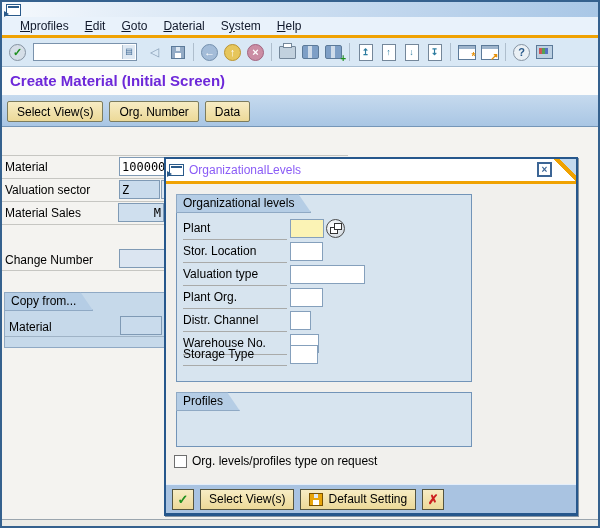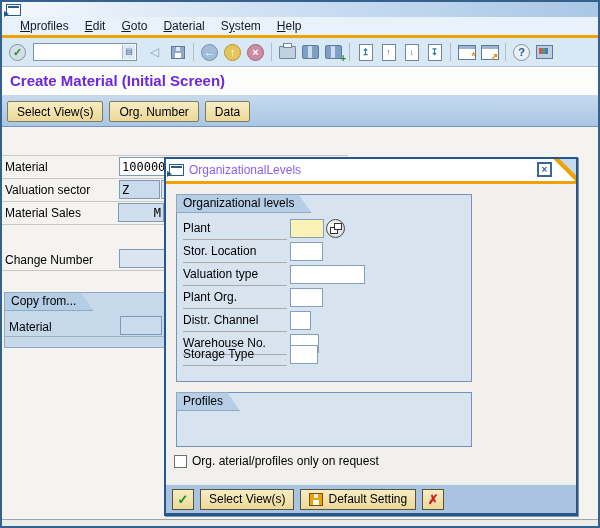--- a/index.html
+++ b/index.html
@@ -290,21 +290,21 @@
           <input class="w28" value="" style="">
         </div>
       </div>
 
       <div class="group prof">
         <span class="tab-head">Profiles</span>
       </div>
 
       <div class="chk-row">
         <span class="chk"></span>
-        <span>Org. aterial/profiles only on request</span>
+        <span>Org. levels/profiles type on request</span>
       </div>
 
       <div class="dlg-footer">
         <button class="dlg-btn icon-only">
             <span class="glyph-check">✓</span>
           </button>
         <button class="dlg-btn">Select View(s)</button>
         <button class="dlg-btn">
             <span class="floppy orange"></span>
             <span>Default Setting</span>

